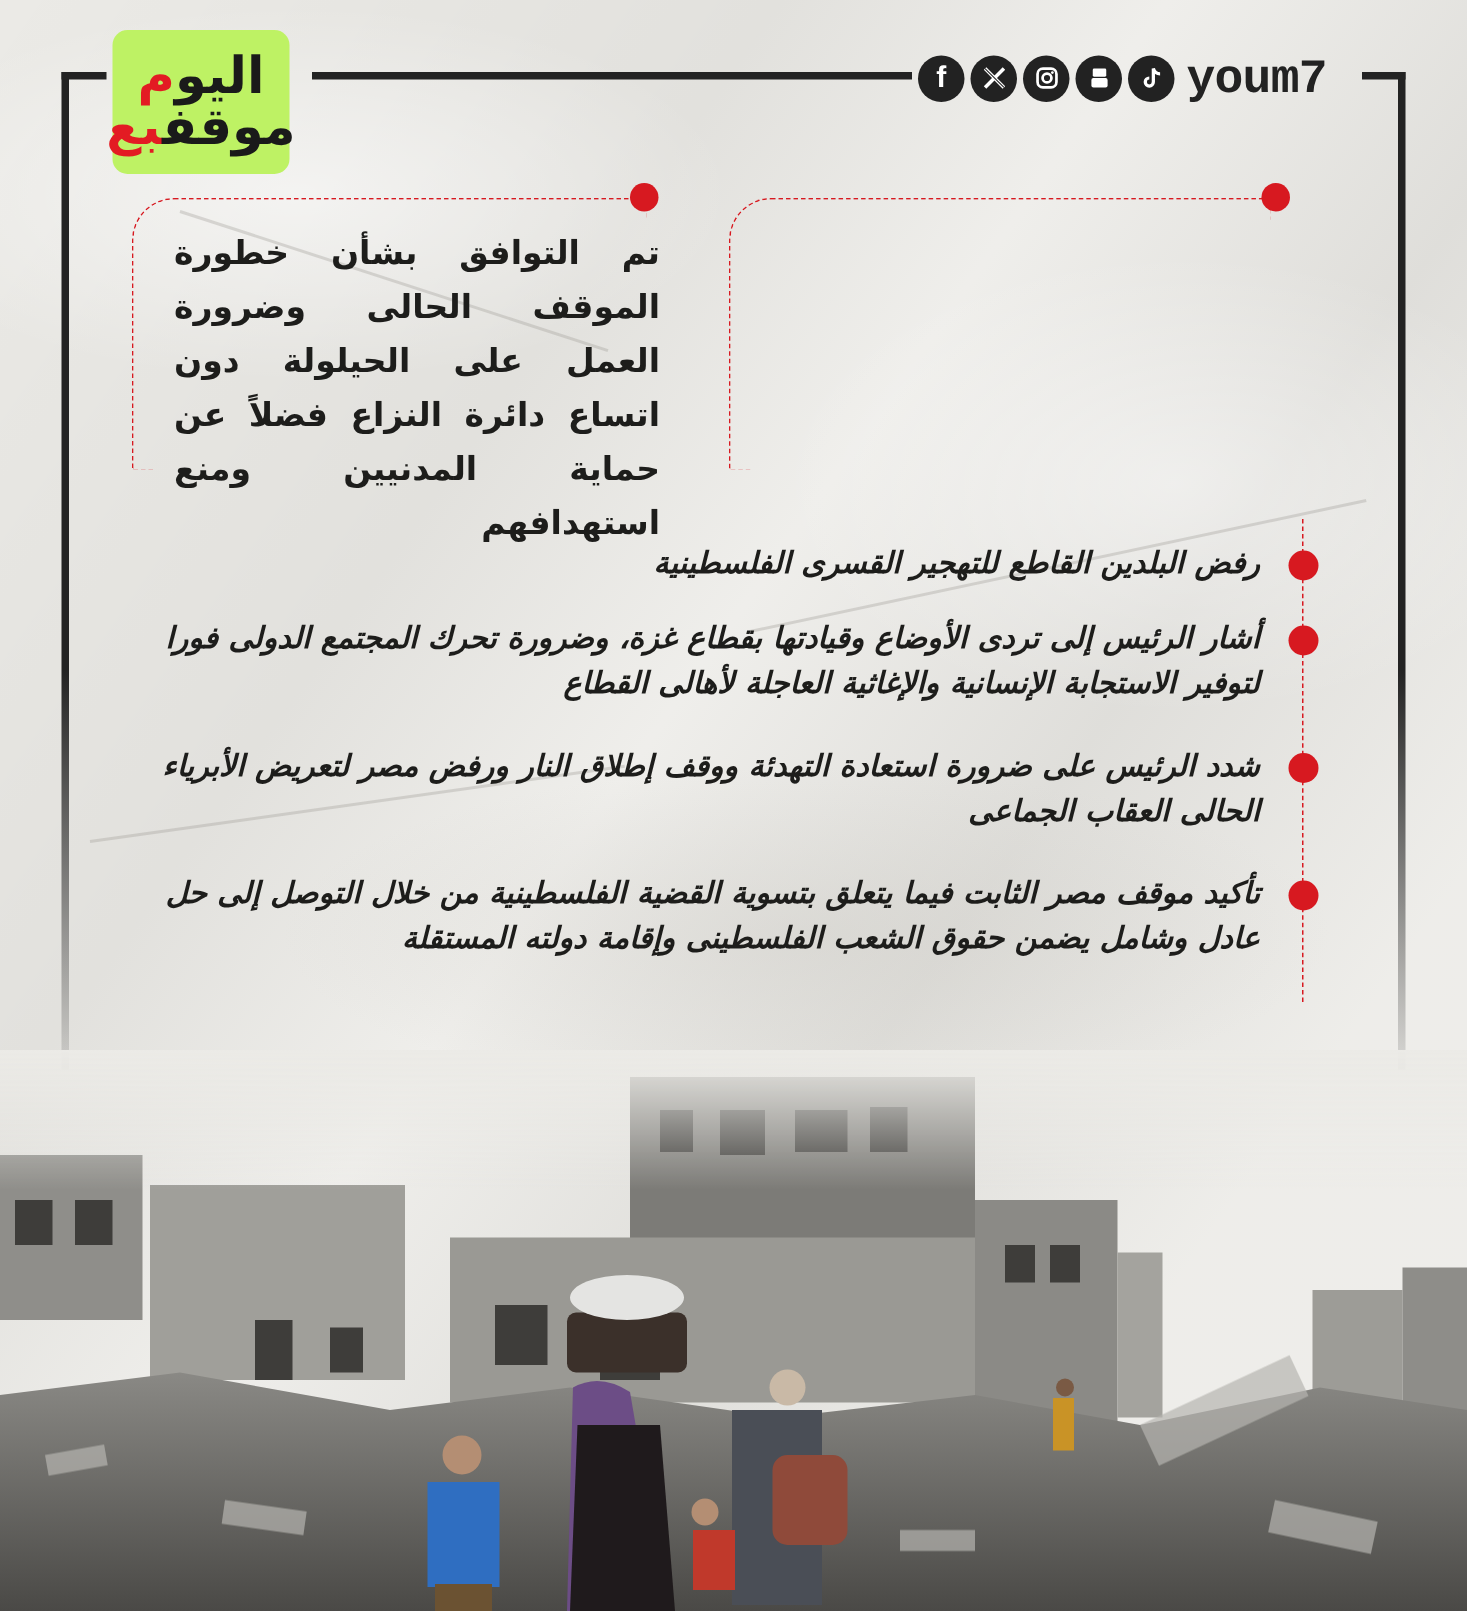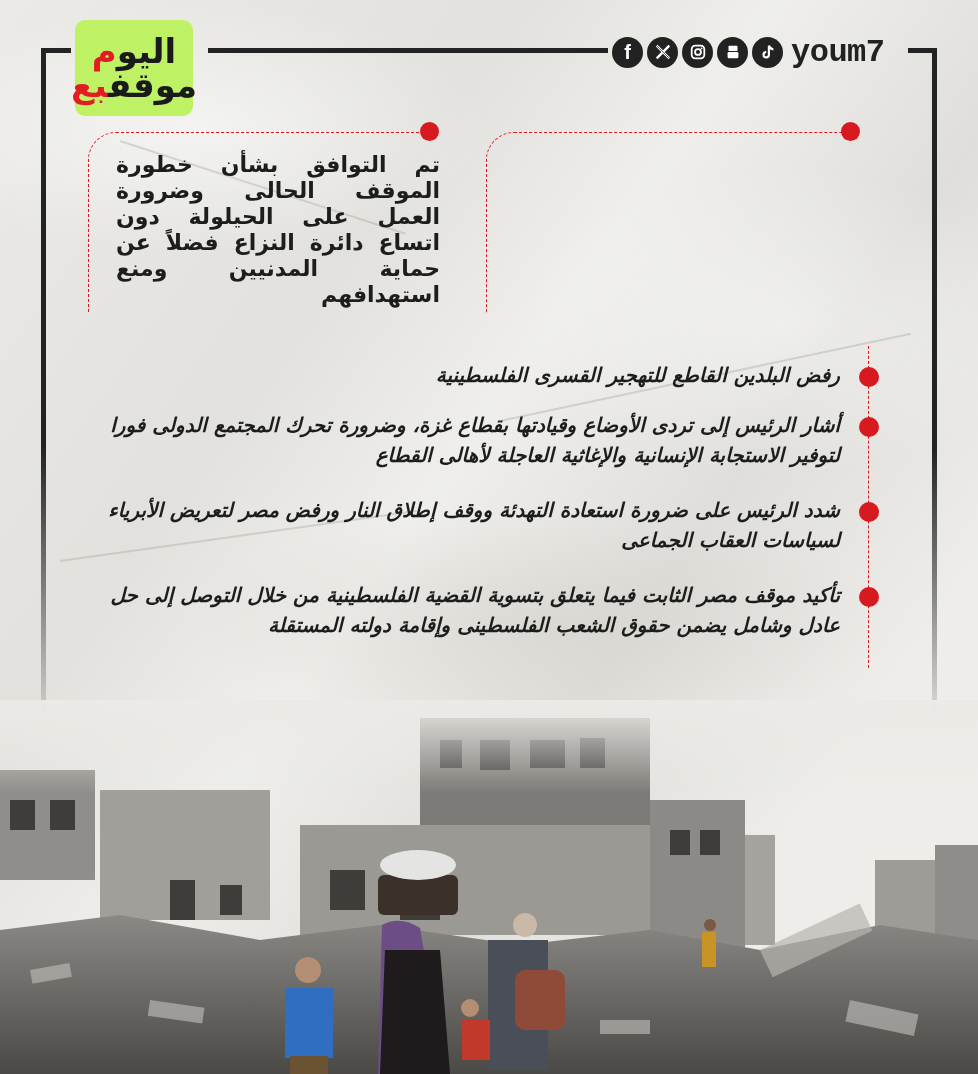--- a/index.html
+++ b/index.html
@@ -49,21 +49,21 @@
 
   
   .box { position: absolute; direction: rtl; }
   .box .dashed {
     position: absolute; border-top: 1.5px dashed #d71920; border-left: 1.5px dashed #d71920;
     border-top-left-radius: 28px;
   }
   .box .dot { position: absolute; width: 19px; height: 19px; border-radius: 50%; background: #d71920; }
   .box-text {
     position: absolute; font-family: "DejaVu Sans", sans-serif; font-weight: bold;
-    font-size: 22px; line-height: 26px; color: #1d1d1b; text-align: justify; text-align-last: justify;
+    font-size: 22px; line-height: 36px; color: #1d1d1b; text-align: justify; text-align-last: justify;
     direction: rtl;
   }
 
   
   .timeline-line { position: absolute; left: 868px; top: 346px; width: 0; height: 322px; border-left: 1.5px dashed #d71920; }
   .bullet { position: absolute; width: 20px; height: 20px; border-radius: 50%; background: #d71920; left: 859px; }
   .item-text {
     position: absolute; right: 138px; direction: rtl; text-align: right;
     font-family: "DejaVu Sans", sans-serif; font-weight: bold; font-style: italic;
     font-size: 20px; line-height: 30px; color: #1d1d1b;
@@ -136,21 +136,21 @@
 
 <div class="timeline-line"></div>
 
 <div class="bullet" style="top:367px;"></div>
 <div class="item-text" style="top:360px;width:560px;">رفض البلدين القاطع للتهجير القسرى الفلسطينية</div>
 
 <div class="bullet" style="top:417px;"></div>
 <div class="item-text" style="top:410px;width:740px;">أشار الرئيس إلى تردى الأوضاع وقيادتها بقطاع غزة، وضرورة تحرك المجتمع الدولى فورا لتوفير الاستجابة الإنسانية والإغاثية العاجلة لأهالى القطاع</div>
 
 <div class="bullet" style="top:502px;"></div>
-<div class="item-text" style="top:495px;width:740px;">شدد الرئيس على ضرورة استعادة التهدئة ووقف إطلاق النار ورفض مصر لتعريض الأبرياء لسياسات العقاب الجماعى</div>
+<div class="item-text" style="top:495px;width:740px;">شدد الرئيس على ضرورة استعادة التهدئة ووقف إطلاق النار ورفض مصر لتعريض الأبرياء الحالى العقاب الجماعى</div>
 
 <div class="bullet" style="top:587px;"></div>
 <div class="item-text" style="top:580px;width:740px;">تأكيد موقف مصر الثابت فيما يتعلق بتسوية القضية الفلسطينية من خلال التوصل إلى حل عادل وشامل يضمن حقوق الشعب الفلسطينى وإقامة دولته المستقلة</div>
 
 <div class="photo">
   <svg width="978" height="374" viewBox="0 0 978 374">
     <defs>
       <linearGradient id="fade" x1="0" y1="0" x2="0" y2="1">
         <stop offset="0" stop-color="#ebeae6" stop-opacity="1"></stop>
         <stop offset="0.25" stop-color="#ebeae6" stop-opacity="0"></stop>

